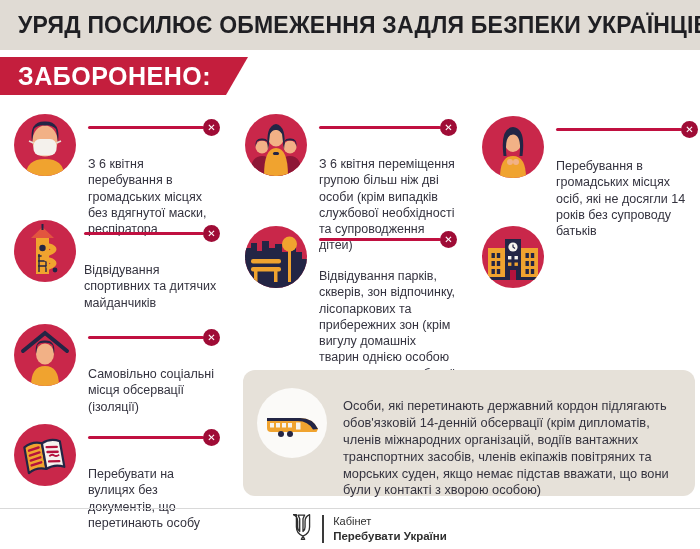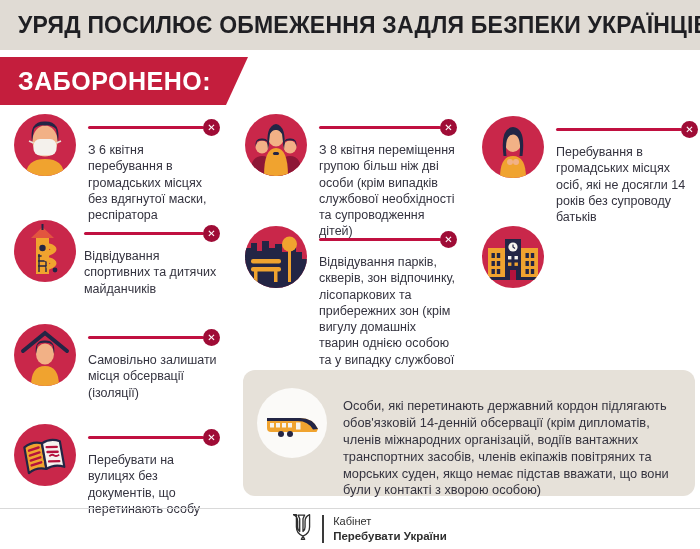--- a/index.html
+++ b/index.html
@@ -4,36 +4,36 @@
 <style>
   html,body{margin:0;padding:0;}
   body{font-family:"Liberation Sans","DejaVu Sans",sans-serif;background:#ffffff;}
   .page{position:relative;width:700px;height:549px;background:#ffffff;overflow:hidden;}
 
   
   .header-band{position:absolute;left:0;top:0;width:700px;height:50px;background:#E0DBD4;display:flex;align-items:center;}
   .header-band h1{margin:0;padding:0 18px;font-size:23px;font-weight:700;letter-spacing:.2px;color:#1F1F23;white-space:nowrap;}
 
   
-  .banner{position:absolute;left:0;top:57px;width:248px;height:48px;background:#C41E3D;
+  .banner{position:absolute;left:0;top:57px;width:248px;height:38px;background:#C41E3D;
           clip-path:polygon(0 0,100% 0,calc(100% - 22px) 100%,0 100%);
           display:flex;align-items:center;}
   .banner span{color:#ffffff;font-size:25px;font-weight:700;padding-left:18px;letter-spacing:.5px;}
 
   
   .item{position:absolute;display:flex;gap:12px;}
   .circle{width:62px;height:62px;border-radius:50%;background:#C9274A;flex-shrink:0;overflow:hidden;position:relative;}
   .circle svg{position:absolute;left:0;top:0;}
   .content{flex:1;padding-top:5px;min-width:0;}
   .rule{display:flex;align-items:center;}
   .rule .line{flex:1;height:3px;background:#C01040;border-radius:2px;}
   .badge{width:17px;height:17px;border-radius:50%;background:#9F0C36;color:#fff;
          display:flex;align-items:center;justify-content:center;flex-shrink:0;margin-left:-1px;}
   .badge::before{content:"\2715";font-size:10px;font-weight:700;line-height:1;}
-  .itext{margin-top:6px;font-size:12.5px;line-height:1.3;color:#34333F;font-weight:500;}
+  .itext{margin-top:20px;font-size:12.5px;line-height:1.3;color:#34333F;font-weight:500;}
 
   
   .note-box{position:absolute;left:243px;top:370px;width:452px;height:126px;background:#E6E1D9;border-radius:12px;
             display:flex;align-items:flex-start;}
   .note-icon{width:70px;height:70px;border-radius:50%;background:#FBFAF8;flex-shrink:0;margin:18px 14px 0 14px;position:relative;overflow:hidden;}
   .note-text{font-size:12.8px;line-height:1.32;color:#34333F;font-weight:500;margin:28px 16px 0 2px;}
 
   
   .divider{position:absolute;left:0;top:508px;width:700px;height:1px;background:#D9D9D9;}
   .footer{position:absolute;left:0;top:509px;width:700px;height:40px;display:flex;align-items:center;justify-content:center;gap:9px;padding-left:20px;}
@@ -102,21 +102,21 @@
         <path d="M17 62 Q17 42 31 42 Q45 42 45 62 Z" fill="#F0A32F"></path>
         <ellipse cx="31" cy="30" rx="9" ry="10.5" fill="#F2B186"></ellipse>
         <path d="M22 30 Q20 16 31 16.5 Q42 16 40 30 L38.5 21 Q35 18 31 18.8 Q26 18 23.5 21 Z" fill="#232545"></path>
       </svg>
     </div>
     <div class="content">
       <div class="rule">
         <span class="line"></span>
         <span class="badge"></span>
       </div>
-      <div class="itext">Самовільно залишати місця обсервації (ізоляції)</div>
+      <div class="itext">Самовільно соціальні місця обсервації (ізоляції)</div>
     </div>
   </div>
 
   <div class="item" style="left:14px;top:424px;width:206px;">
     <div class="circle">
       <svg width="62" height="62" viewBox="0 0 62 62">
         <g transform="rotate(-10 31 31)">
           <path d="M12 20 Q21 15 30 19 L30 45 Q21 41 12 46 Z" fill="#F0A32F" stroke="#232545" stroke-width="2.2" stroke-linejoin="round"></path>
           <path d="M48 20 Q39 15 30 19 L30 45 Q39 41 48 46 Z" fill="#F6F3EE" stroke="#232545" stroke-width="2.2" stroke-linejoin="round"></path>
           <path d="M16 24 l10 -1.5 M16 29 l10 -1.5 M16 34 l10 -1.5 M16 39 l10 -1.5" stroke="#B5123C" stroke-width="2.4" fill="none" stroke-linecap="round"></path>
@@ -147,21 +147,21 @@
         <ellipse cx="31" cy="23" rx="8" ry="9.5" fill="#F2B186"></ellipse>
         <path d="M23 36 Q20 12 31 10 Q42 12 39 36 L37 20 Q34 15.5 31 16 Q27.5 15.5 25 20 Z" fill="#232545"></path>
         <rect x="28" y="38" width="6" height="3" rx="1.5" fill="#232545"></rect>
       </svg>
     </div>
     <div class="content">
       <div class="rule">
         <span class="line"></span>
         <span class="badge"></span>
       </div>
-      <div class="itext">З 8 квітня переміщення групою більш ніж дві особи (крім випадків службової необхідності та супроводження дітей)</div>
+      <div class="itext">З 6 квітня переміщення групою більш ніж дві особи (крім випадків службової необхідності та супроводження дітей)</div>
     </div>
   </div>
 
   <div class="item" style="left:245px;top:226px;width:212px;">
     <div class="circle">
       <svg width="62" height="62" viewBox="0 0 62 62">
         <path d="M0 34 V22 h6 v-5 h6 v8 h5 v-10 h7 v7 h6 v-4 h7 v8 h6 v-6 h8 v6 h6 v8 Z" fill="#232545"></path>
         <rect x="0" y="33" width="62" height="29" fill="#232545"></rect>
         <rect x="6" y="33" width="30" height="4.5" rx="2" fill="#F0A32F"></rect>
         <rect x="6" y="41" width="30" height="4.5" rx="2" fill="#F0A32F"></rect>

